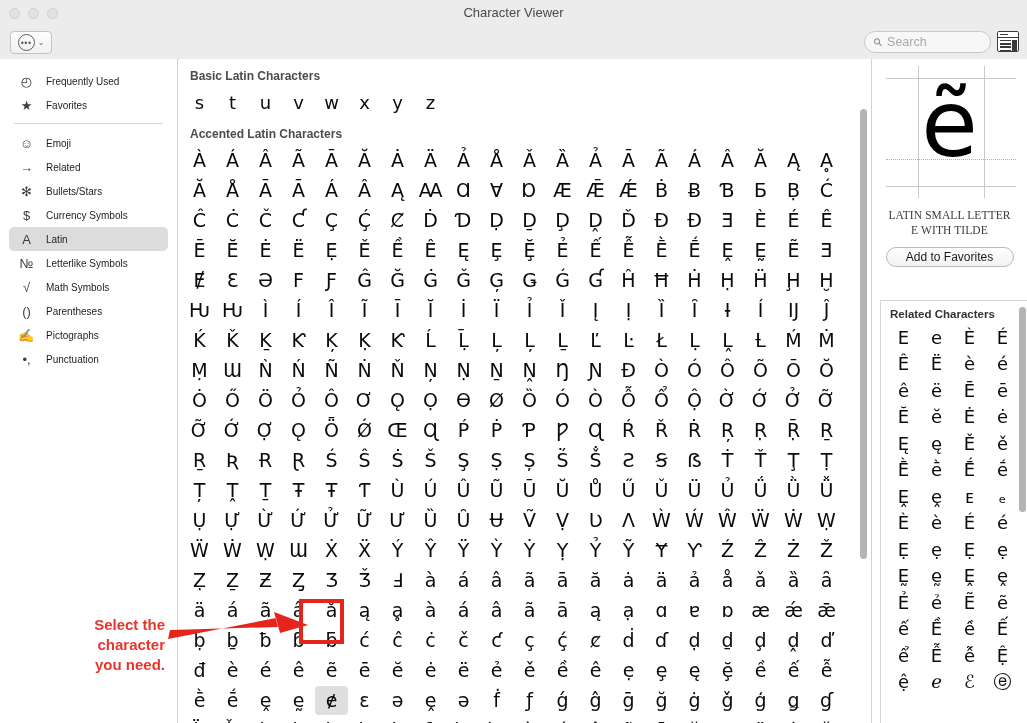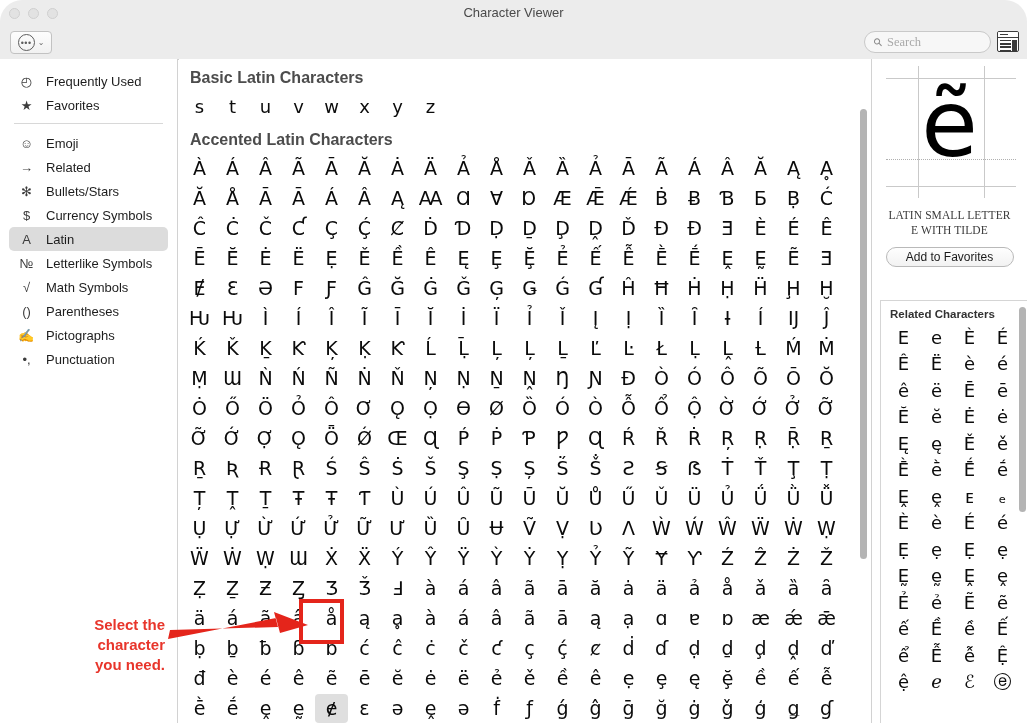--- a/index.html
+++ b/index.html
@@ -7,21 +7,20 @@
     padding: 0;
     background: #ffffff;
   }
   #app {
     position: relative;
     width: 1027px;
     height: 723px;
     overflow: hidden;
     background: #ffffff;
     font-family: "Liberation Sans", sans-serif;
-    border-radius: 22px;
     -webkit-font-smoothing: antialiased;
   }
 
   
   .titlebar {
     position: absolute;
     left: 0; top: 0;
     width: 1027px; height: 27px;
     background: #ececec;
     border-bottom: 1px solid #d9d9d9;
@@ -100,21 +99,20 @@
   }
   .search-glyph {
     font-size: 11px;
     color: #8a8a8a;
     transform: rotate(-45deg);
     display: inline-block;
   }
   .search-ph {
     font-size: 12.5px;
     color: #a9a9a9;
-    font-family: Liberation Serif, serif;
   }
   .panel-toggle {
     position: absolute;
     right: 8px; top: 4px;
     width: 22px; height: 21px;
     border: 1.5px solid #3a3a3a;
     border-radius: 2px;
     box-sizing: border-box;
     background: #fff;
     overflow: hidden;
@@ -170,42 +168,42 @@
   }
   .sb-item.selected { background: #dcdcdc; }
   .sb-icon {
     width: 17px;
     text-align: center;
     font-size: 13px;
     color: #3c3c3c;
     flex: 0 0 17px;
   }
   .sb-label {
-    font-size: 13px;
+    font-size: 10px;
     color: #1d1d1d;
     white-space: nowrap;
   }
   .sb-sep {
     height: 1px;
     background: #d8d8d8;
     margin: 6px 14px 7px 14px;
   }
   .sb-top { padding-top: 10px; }
 
   
   .grid-area {
     position: absolute;
     left: 179px; top: 59px;
     width: 692px; height: 664px;
     background: #ffffff;
     overflow: hidden;
     border-right: 1px solid #d2d2d2;
   }
   .section-title {
-    font-size: 16px;
+    font-size: 12px;
     font-weight: bold;
     color: #4c4c4c;
     margin: 10px 0 4px 11px;
   }
   .char-row {
     display: flex;
     height: 30px;
     align-items: center;
     padding-left: 4px;
   }

